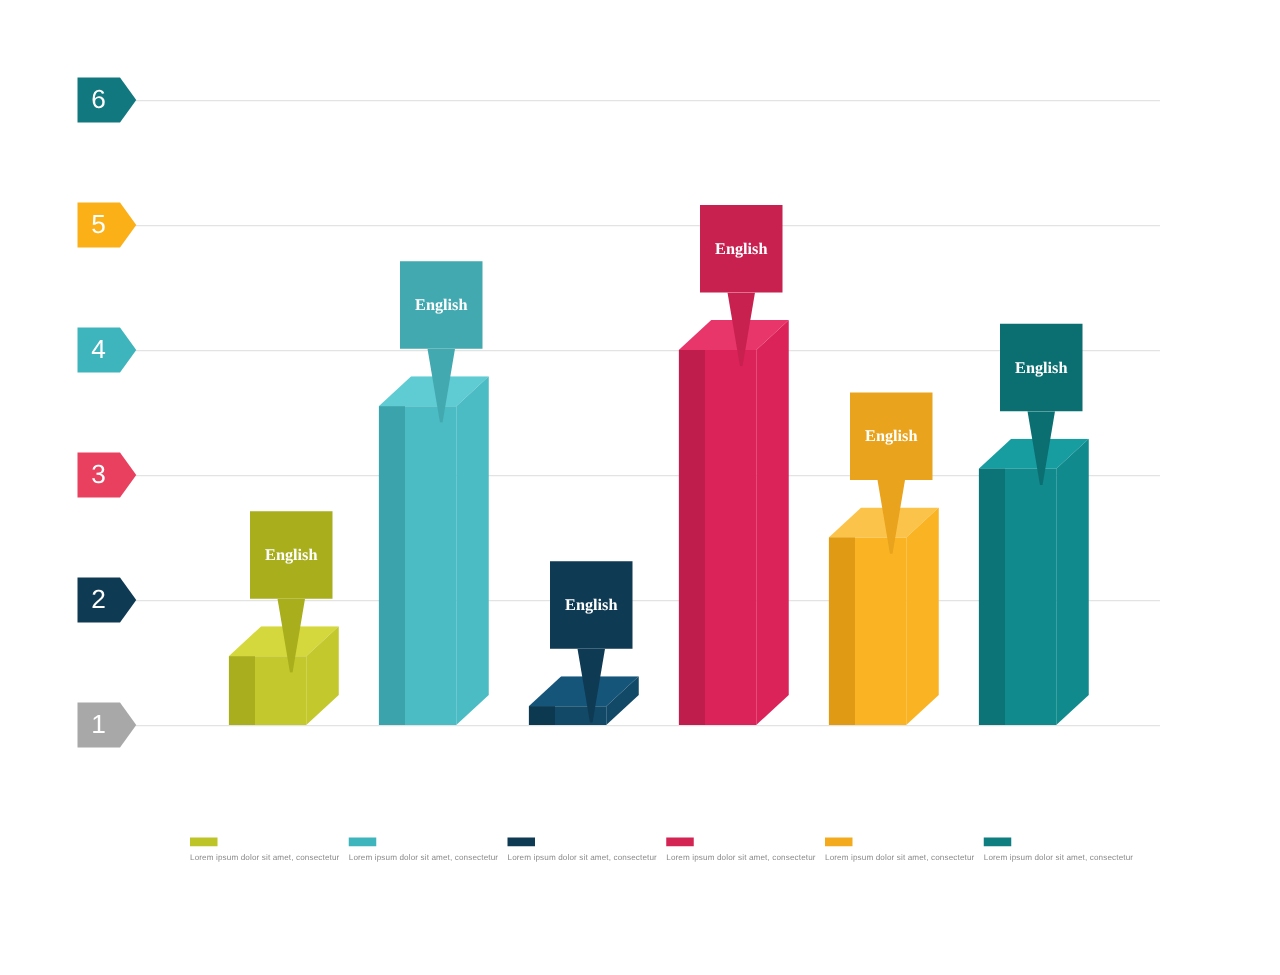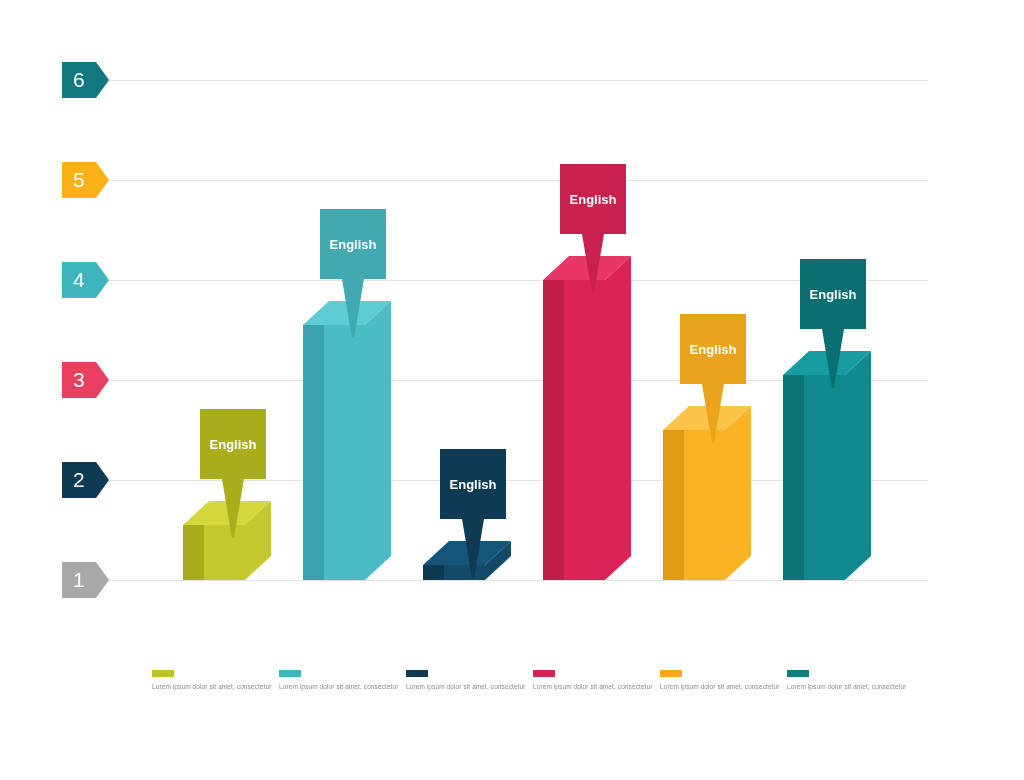--- a/index.html
+++ b/index.html
@@ -63,21 +63,21 @@
   }
   .callout .box {
     position: absolute;
     left: 0; top: 0;
     display: flex;
     align-items: center;
     justify-content: center;
     color: #ffffff;
     font-size: 13px;
     font-weight: bold;
-    font-family: Liberation Sans, sans-serif;
+    font-family: Liberation Serif, serif;
   }
 
   
   #legend {
     position: absolute;
     left: 0;
     top: 670px;
     width: 1024px;
     height: 40px;
   }

